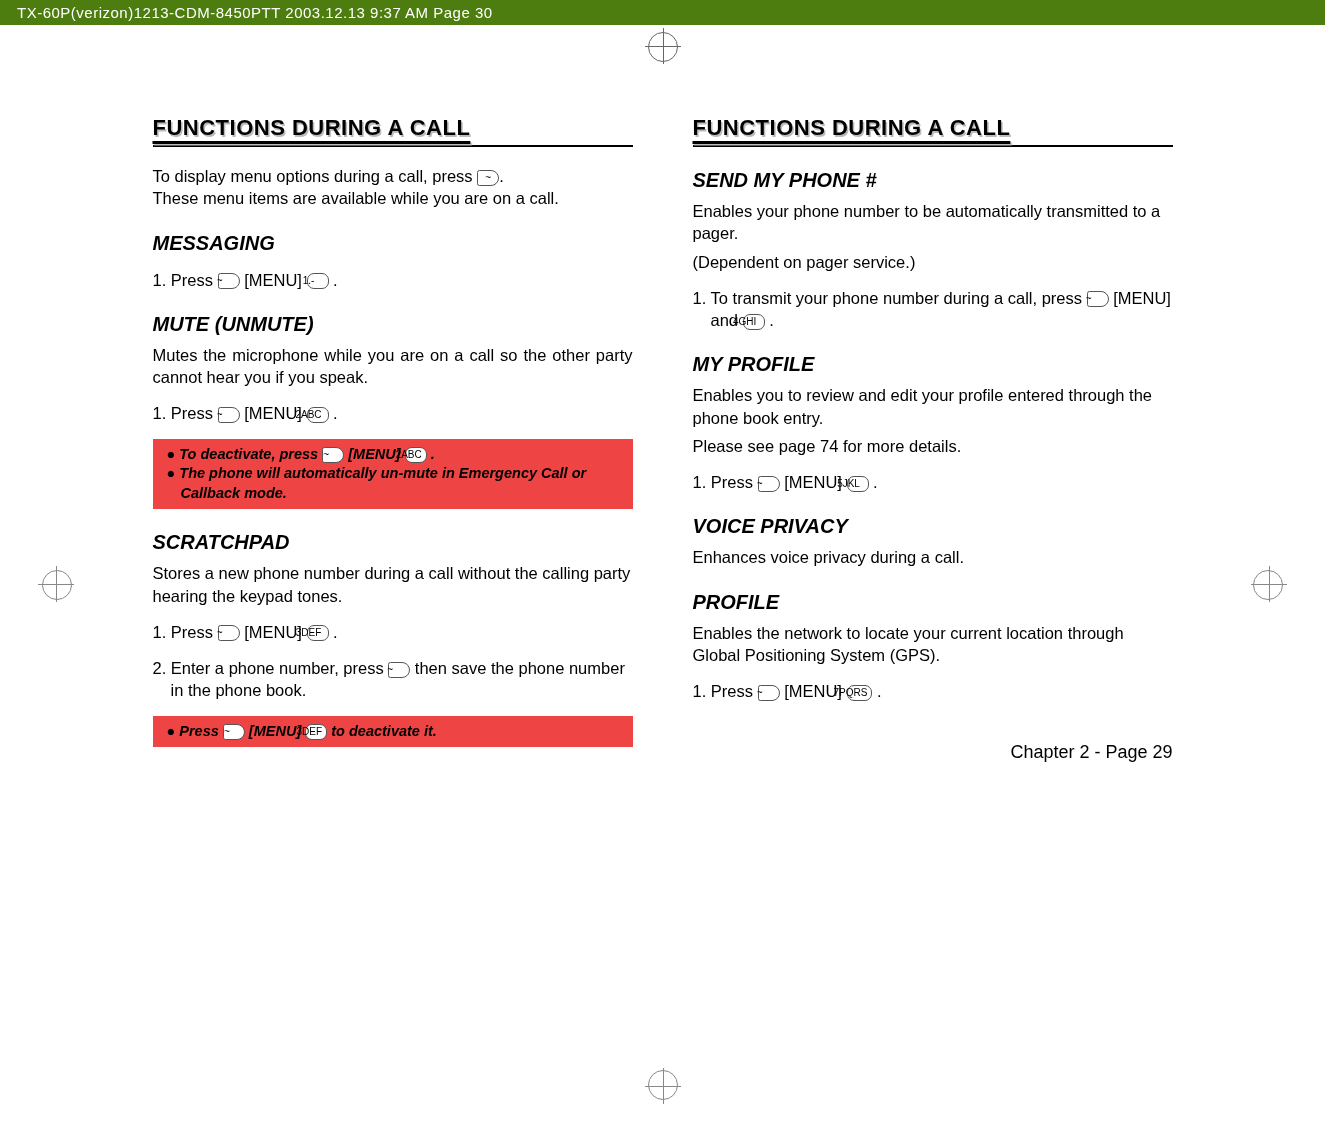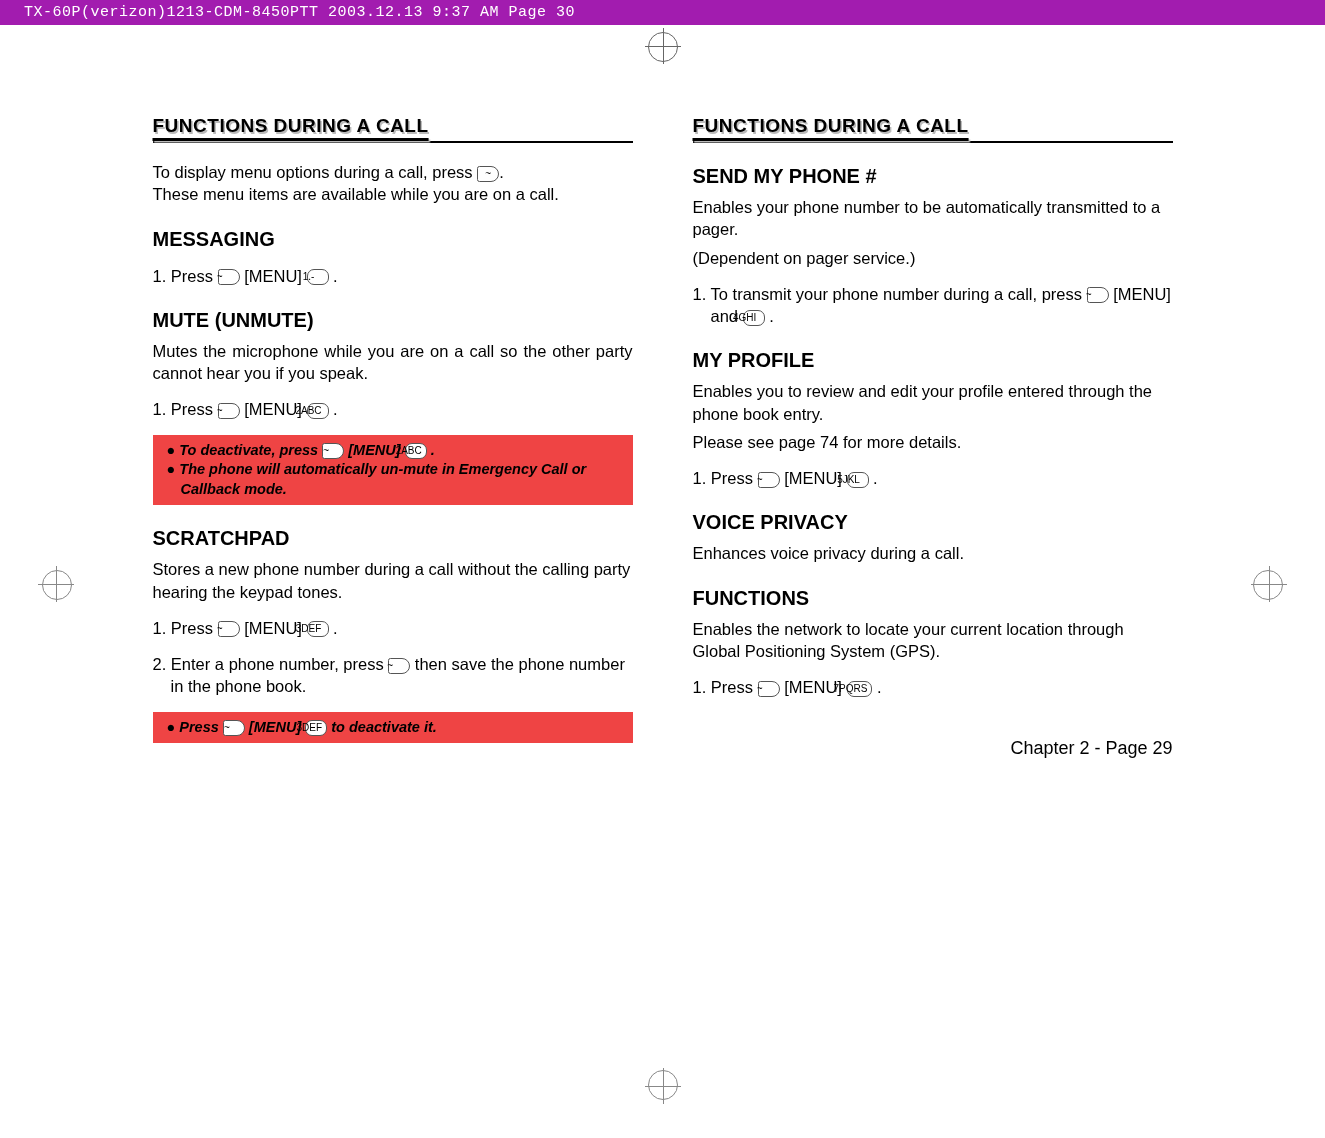--- a/index.html
+++ b/index.html
@@ -4,25 +4,25 @@
 <style>
 body {
   margin: 0;
   padding: 0;
   background: #fff;
   font-family: Helvetica, Arial, sans-serif;
   color: #000;
   width: 1325px;
 }
 .header-bar {
-  background: #a21caf;
+  background: #4d7c0f;
   color: #fff;
-  font-family: Liberation Mono, monospace;
+  font-family: Liberation Sans, sans-serif;
   font-size: 15px;
-  padding: 4px 24px;
+  padding: 4px 17px;
   letter-spacing: 0.5px;
 }
 .page-container {
   display: flex;
   justify-content: center;
   gap: 60px;
   padding: 50px 60px 40px 60px;
 }
 .crop-circle-top {
   position: absolute;
@@ -162,37 +162,38 @@
   left: -4px;
   height: 1px;
   width: 36px;
   background: #888;
 }
 .col {
   width: 480px;
   position: relative;
 }
 h1.section-title {
-  font-size: 19px;
+  font-size: 22px;
   font-weight: bold;
   text-decoration: underline;
   text-underline-offset: 6px;
   text-decoration-thickness: 3px;
   border-bottom: 2px solid #000;
   padding-bottom: 4px;
   margin: 40px 0 18px 0;
   letter-spacing: 0.5px;
 }
 .shadow-title {
   text-shadow: 1.5px 1.5px 0 #bbb;
 }
 h2 {
   font-size: 20px;
   font-weight: bold;
   margin: 22px 0 8px 0;
+  font-style: italic;
 }
 p {
   font-size: 16.5px;
   line-height: 1.35;
   margin: 6px 0;
 }
 p.justify {
   text-align: justify;
 }
 .step {
@@ -301,21 +302,21 @@
     <p class="step">1. To transmit your phone number during a call, press <span class="key key-soft">~</span> [MENU] and <span class="key">4GHI</span> .</p>
 
     <h2>MY PROFILE</h2>
     <p>Enables you to review and edit your profile entered through the phone book entry.</p>
     <p>Please see page 74 for more details.</p>
     <p class="step">1. Press <span class="key key-soft">~</span> [MENU] <span class="key">5JKL</span> .</p>
 
     <h2>VOICE PRIVACY</h2>
     <p>Enhances voice privacy during a call.</p>
 
-    <h2>FUNCTIONS</h2>
+    <h2>PROFILE</h2>
     <p>Enables the network to locate your current location through Global Positioning System (GPS).</p>
     <p class="step">1. Press <span class="key key-soft">~</span> [MENU] <span class="key">7PQRS</span> .</p>
 
     <div class="footer right">Chapter 2 - Page 29</div>
   </div>
 
 </div>
 </div>
 
 </body></html>

